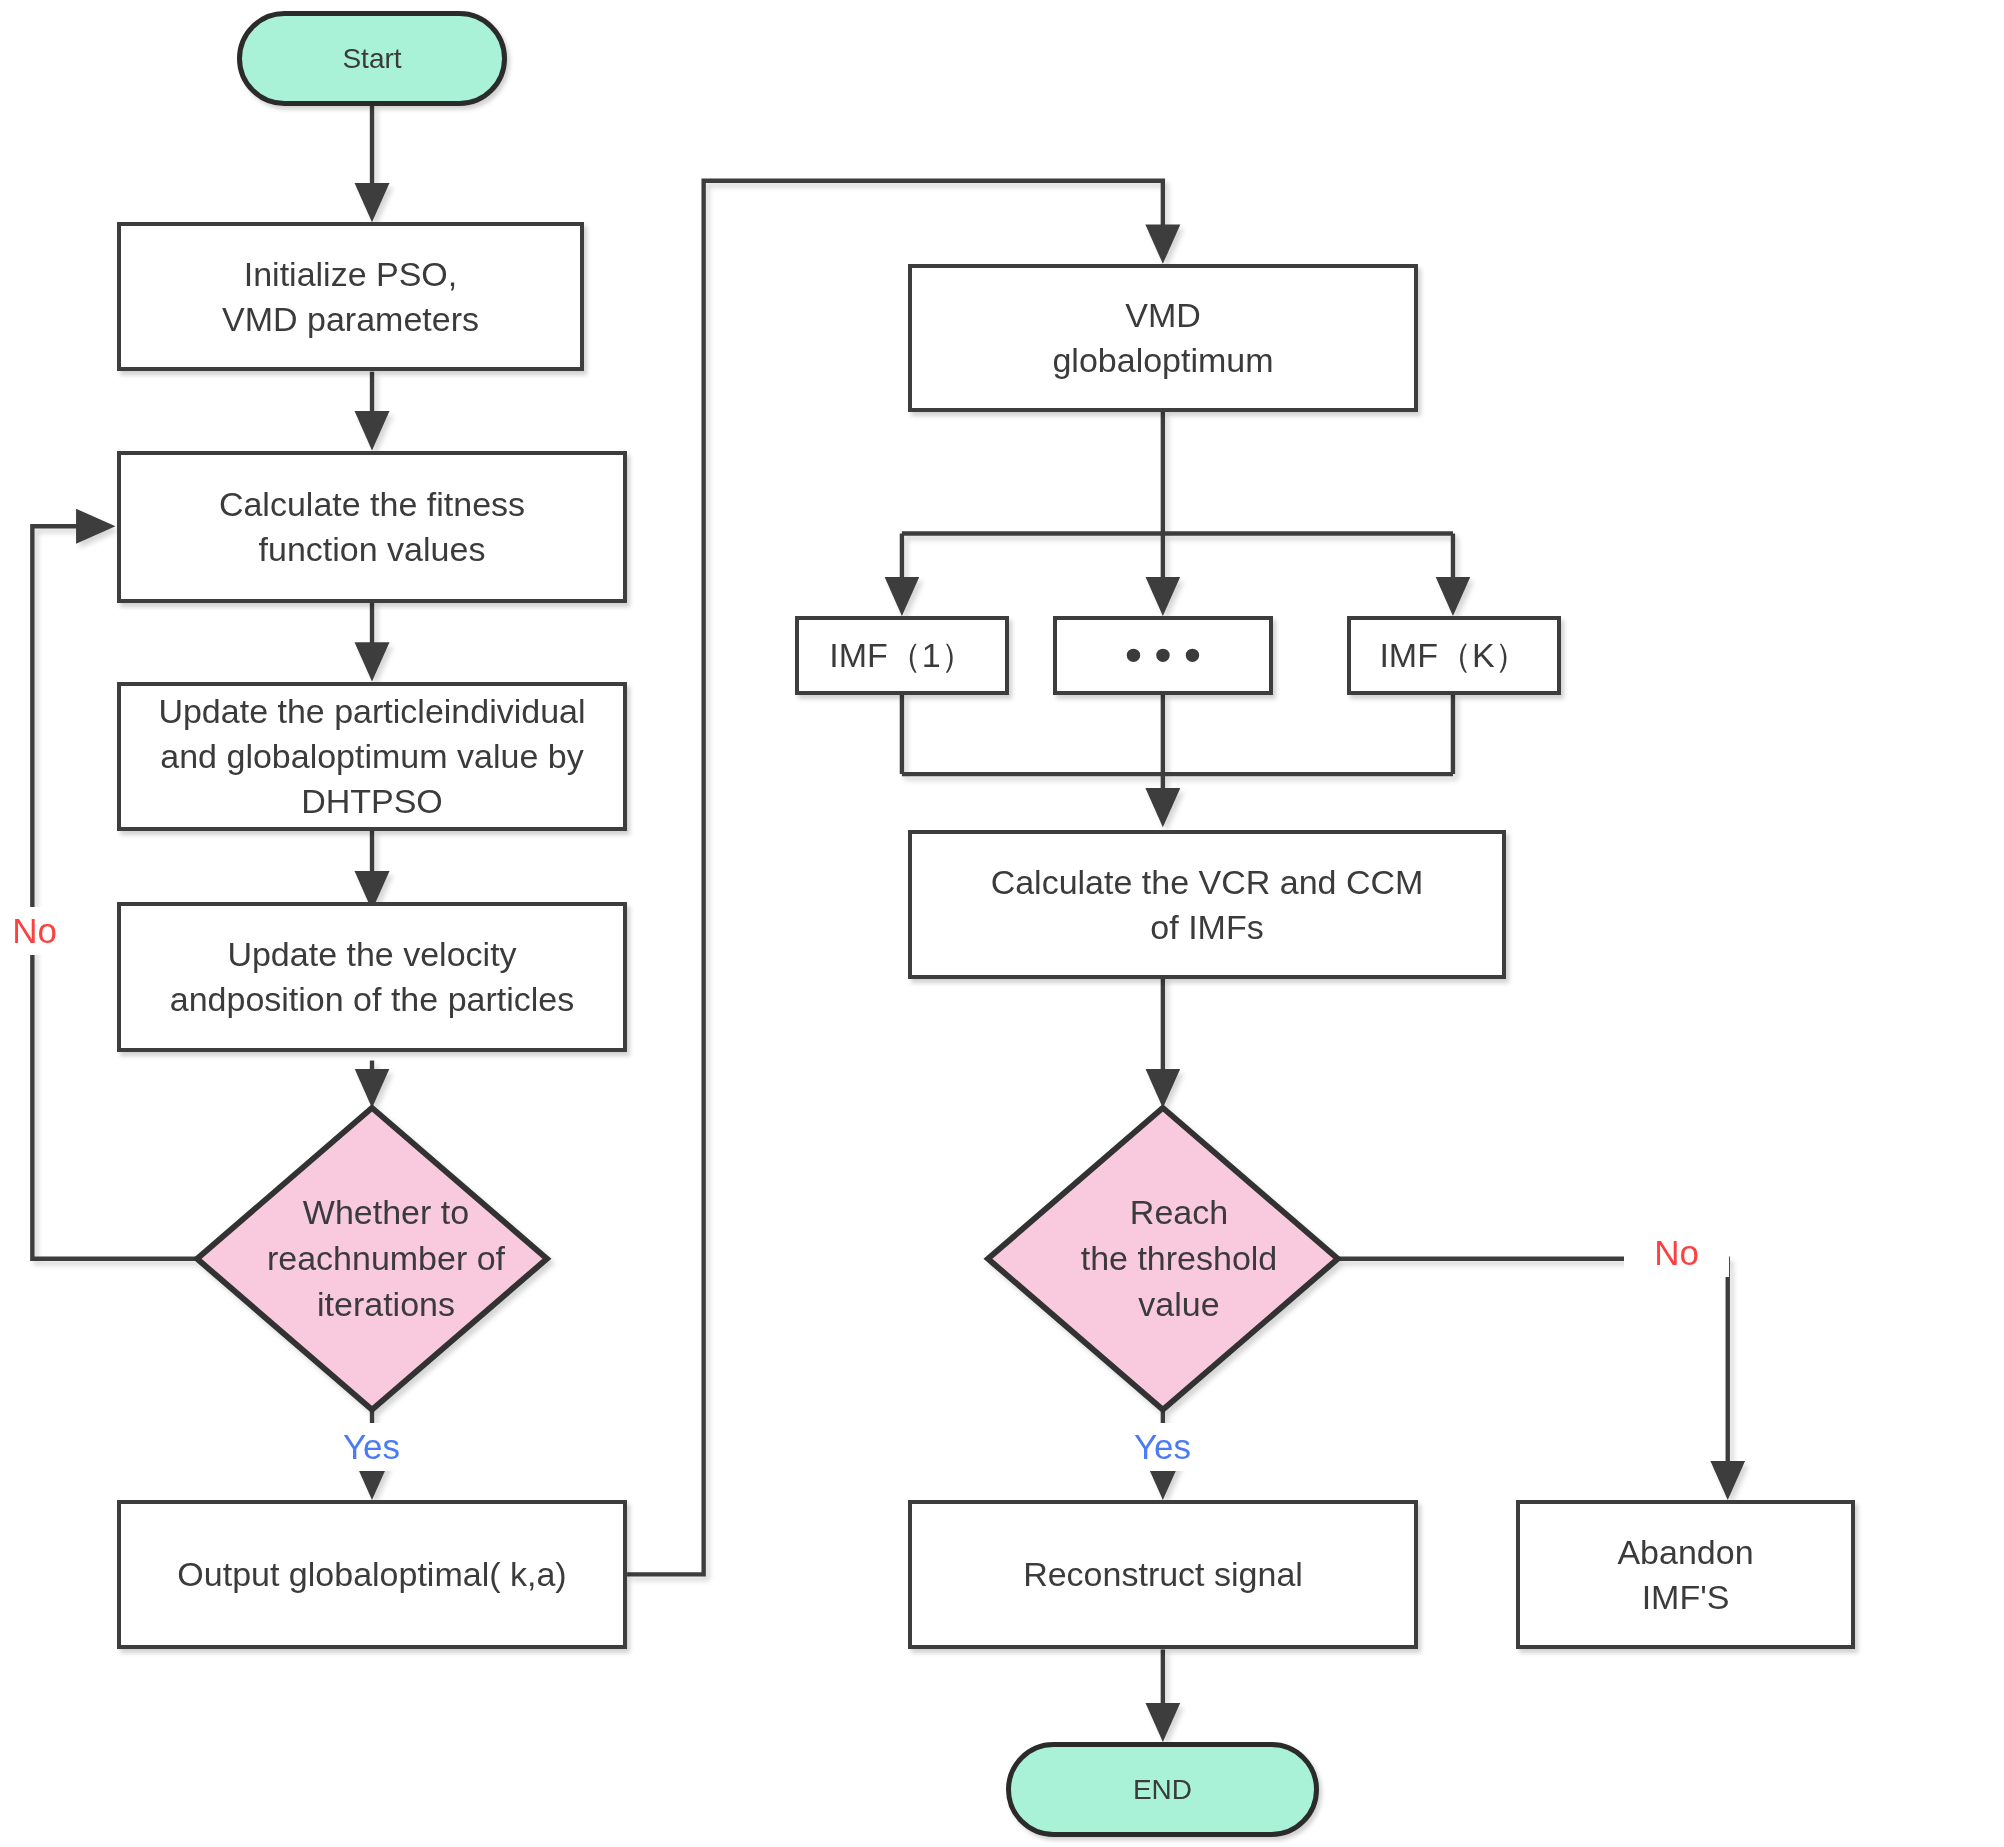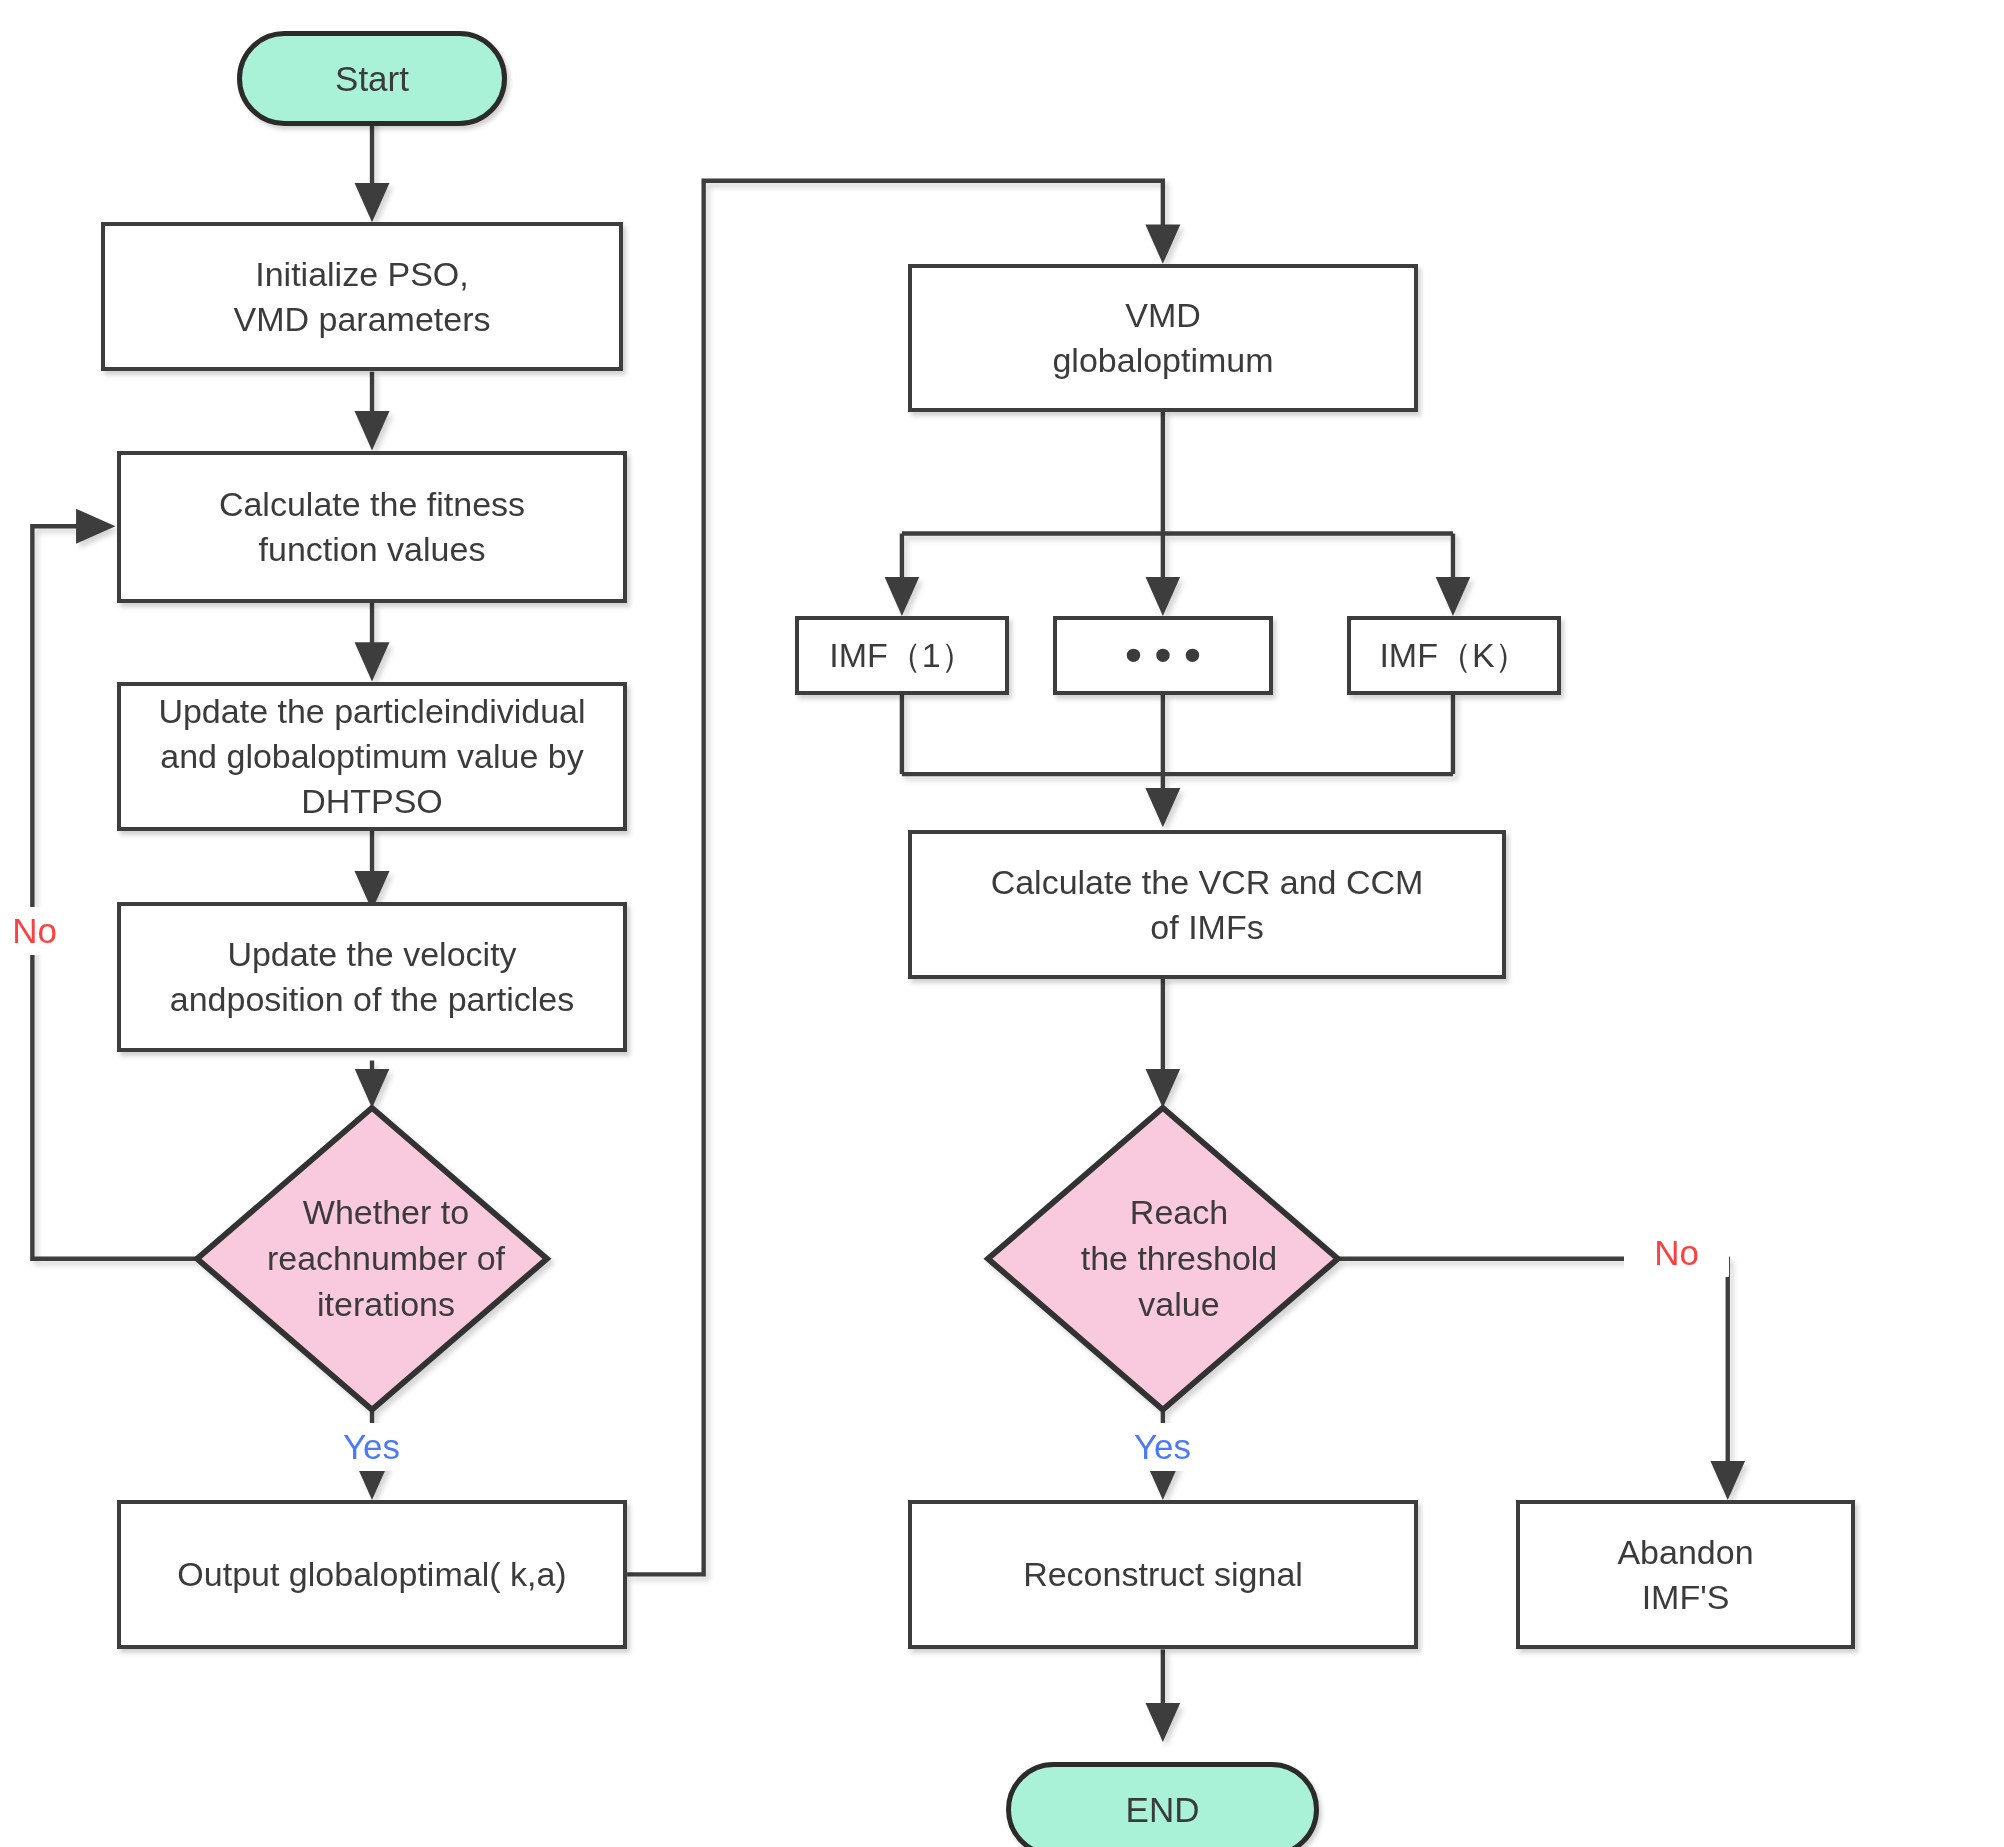--- a/index.html
+++ b/index.html
@@ -4,21 +4,21 @@
 <style>
   html,body{margin:0;padding:0;background:#ffffff;}
   .canvas{position:relative;width:2005px;height:1847px;background:#ffffff;overflow:hidden;
           font-family:"Liberation Sans",sans-serif;color:var(--ink);}
   .layer{position:absolute;left:0;top:0;z-index:1;}
   .node,.pill,.dtext,.elabel{position:absolute;box-sizing:border-box;display:flex;
           align-items:center;justify-content:center;text-align:center;}
   .node{border:4.4px solid var(--line);background:#ffffff;font-size:34px;line-height:1.32;
         white-space:pre-line;z-index:2;box-shadow:2.9px 3.6px 4.4px rgba(0,0,0,0.18);}
   .pill{border:5.1px solid var(--pillborder);background:var(--mint);border-radius:51px;
-        font-size:35px;z-index:2;box-shadow:2.9px 3.6px 4.4px rgba(0,0,0,0.18);margin-top:20px;}
+        font-size:28px;z-index:2;box-shadow:2.9px 3.6px 4.4px rgba(0,0,0,0.18);}
   .dots{font-size:47px;font-weight:bold;letter-spacing:13px;padding-left:13px;}
   .dtext{font-size:34px;line-height:1.35;white-space:pre-line;z-index:3;}
   .elabel{font-size:35px;z-index:3;background:#ffffff;padding:1.5px 4.4px;}
   .yes{color:var(--yes);}
   .no{color:var(--no);text-align:right;}
   .edge{stroke:var(--line);stroke-width:6;fill:none;}
   .diamond{fill:var(--pink);stroke:#333333;stroke-width:8;}
 </style>
 </head>
 <body>
@@ -60,21 +60,21 @@
       <path class="edge" d="M1595 2263 V2378" marker-end="url(#arw)"></path>
 
       <polygon class="diamond" points="510,1520 750,1727 510,1934 270,1727"></polygon>
       <polygon class="diamond" points="1595,1520 1835,1727 1595,1934 1355,1727"></polygon>
     </g>
   </svg>
 
   <div class="pill" style="left:237px;top:11px;width:270px;height:95px">Start</div>
   <div class="pill" style="left:1006px;top:1742px;width:313px;height:95px">END</div>
 
-  <div class="node" style="left:101px;top:222px;width:522px;height:149px">Initialize PSO,
+  <div class="node" style="left:117px;top:222px;width:467px;height:149px">Initialize PSO,
 VMD parameters</div>
   <div class="node" style="left:117px;top:682px;width:510px;height:149px">Update the particleindividual
 and globaloptimum value by
 DHTPSO</div>
   <div class="node" style="left:117px;top:451px;width:510px;height:152px">Calculate the fitness
 function values</div>
   <div class="node" style="left:117px;top:902px;width:510px;height:150px">Update the velocity
 andposition of the particles</div>
   <div class="node" style="left:117px;top:1500px;width:510px;height:149px">Output globaloptimal( k,a)</div>
 

